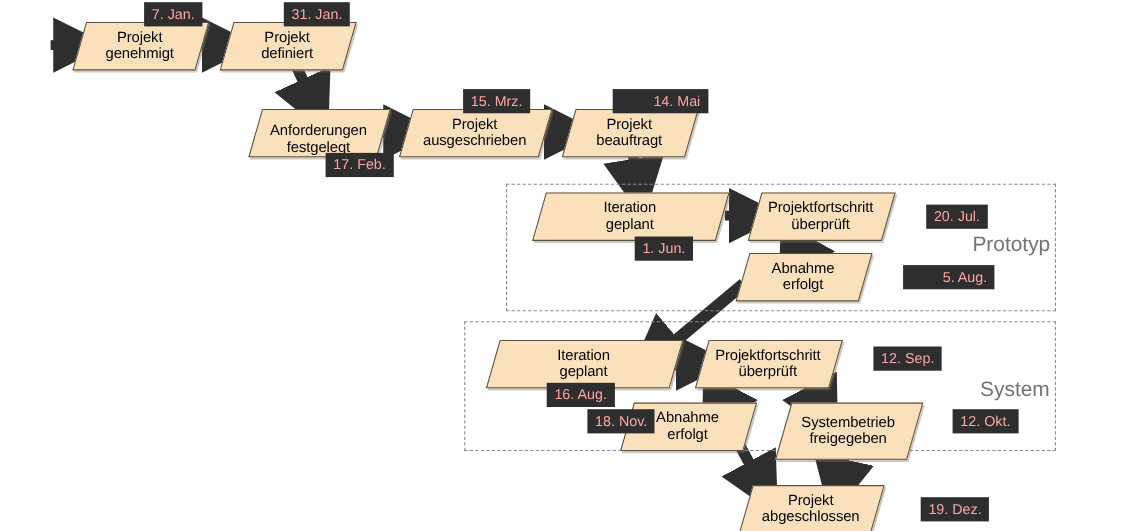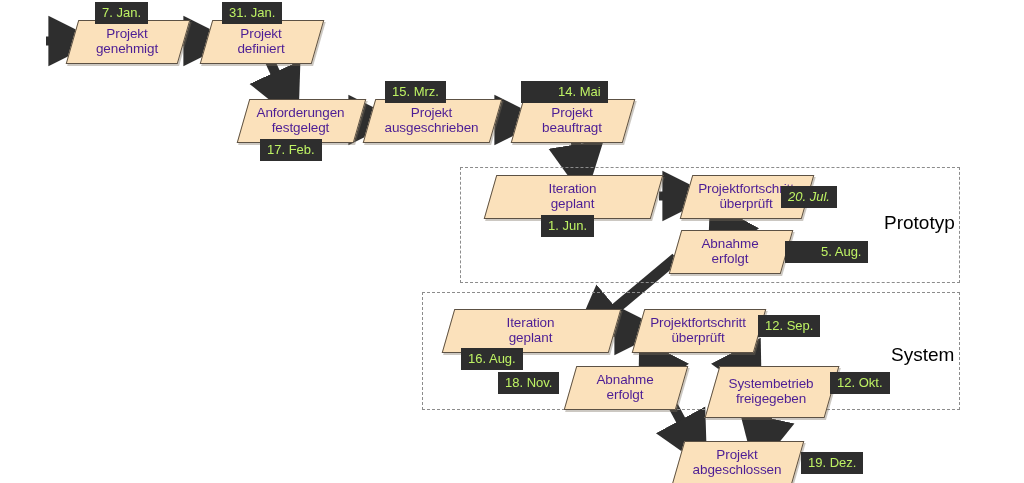--- a/index.html
+++ b/index.html
@@ -20,21 +20,21 @@
     width:1024px;height:483px;
   }
   
   .node{
     position:absolute;
     box-sizing:border-box;
     display:flex;
     align-items:center;
     justify-content:center;
     text-align:center;
-    color:#4c1d95;
+    color:#000000;
     font-size:13.5px;
     line-height:1.12;
     letter-spacing:-0.1px;
     white-space:pre-line;
     z-index:6;
   }
   .node .skewbox{
     position:absolute;
     left:0;top:0;
     width:100%;height:100%;
@@ -47,40 +47,41 @@
   .node .lbl{
     position:relative;
     z-index:2;
     padding:0 2px;
   }
   
   
   .datechip{
     position:absolute;
     background:#2e2e2e;
-    color:#bef264;
+    color:#fca5a5;
     font-size:13px;
     line-height:1;
     padding:4px 7px 5px 7px;
     white-space:nowrap;
     z-index:9;
     letter-spacing:0px;
+    margin-left:36px;
   }
   
   .phase{
     position:absolute;
     border:1.4px dashed #8c8c8c;
     box-sizing:border-box;
     z-index:1;
     background:transparent;
   }
   .phase-label{
     position:absolute;
     font-size:19px;
-    color:#000000;
+    color:#737373;
     z-index:4;
     white-space:nowrap;
   }
 </style>
 </head>
 <body>
 
 <div id="stage">
 
   <svg id="svg-layer" viewBox="0 0 1024 483" xmlns="http://www.w3.org/2000/svg">
@@ -160,21 +161,21 @@
   </div>
   <div class="datechip" style="left:95px;top:2px;">7. Jan.</div>
 
   <div class="node" style="left:206px;top:20px;width:110px;height:42px;">
     <span class="skewbox"></span>
     <span class="lbl">Projekt
 definiert</span>
   </div>
   <div class="datechip" style="left:222px;top:2px;">31. Jan.</div>
 
-  <div class="node" style="left:243px;top:99px;width:115px;height:42px;">
+  <div class="node" style="left:232px;top:99px;width:115px;height:42px;align-items:flex-end;">
     <span class="skewbox"></span>
     <span class="lbl">Anforderungen
 festgelegt</span>
   </div>
   <div class="datechip" style="left:260px;top:139px;">17. Feb.</div>
 
   <div class="node" style="left:369px;top:99px;width:125px;height:42px;">
     <span class="skewbox"></span>
     <span class="lbl">Projekt
 ausgeschrieben</span>
@@ -193,21 +194,21 @@
     <span class="lbl">Iteration
 geplant</span>
   </div>
   <div class="datechip" style="left:541px;top:215px;">1. Jun.</div>
 
   <div class="node" style="left:686px;top:175px;width:120px;height:42px;">
     <span class="skewbox"></span>
     <span class="lbl">Projektfortschritt
 überprüft</span>
   </div>
-  <div class="datechip" style="left:781px;top:186px;font-style:italic;">20. Jul.</div>
+  <div class="datechip" style="left:806px;top:186px;">20. Jul.</div>
 
   <div class="node" style="left:675px;top:230px;width:110px;height:42px;">
     <span class="skewbox"></span>
     <span class="lbl">Abnahme
 erfolgt</span>
   </div>
   <div class="datechip" style="left:785px;top:241px;padding-left:36px;">5. Aug.</div>
 
   <div class="node" style="left:448px;top:309px;width:165px;height:42px;">
     <span class="skewbox"></span>

